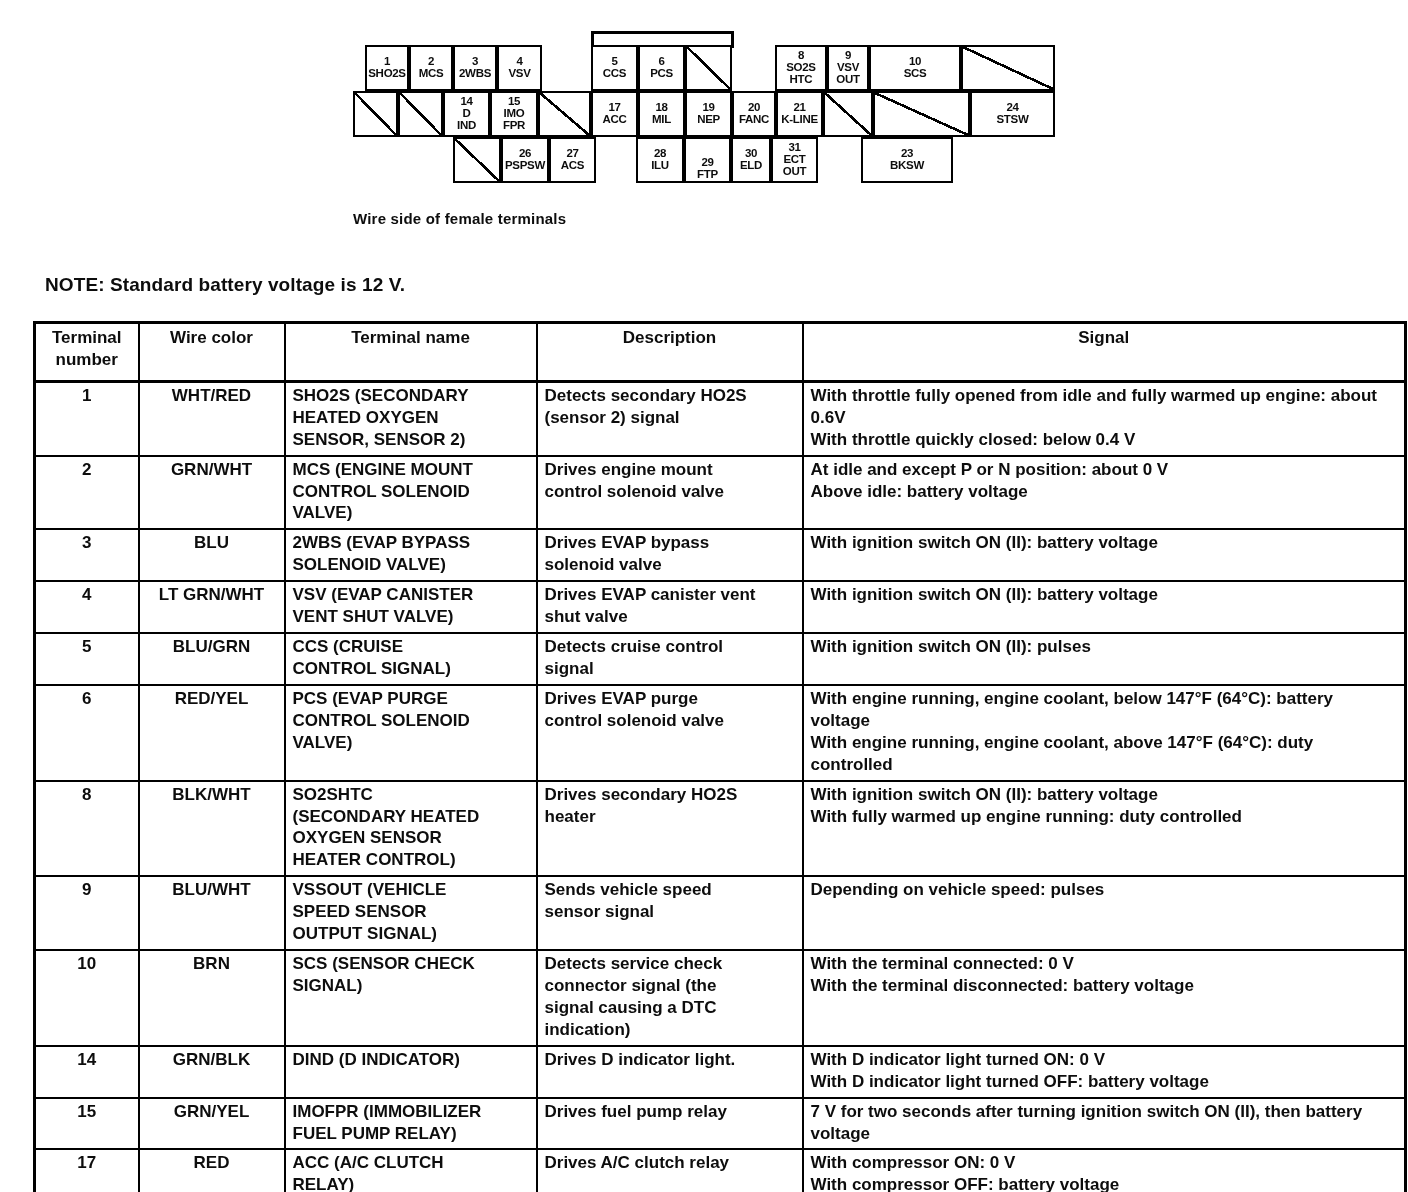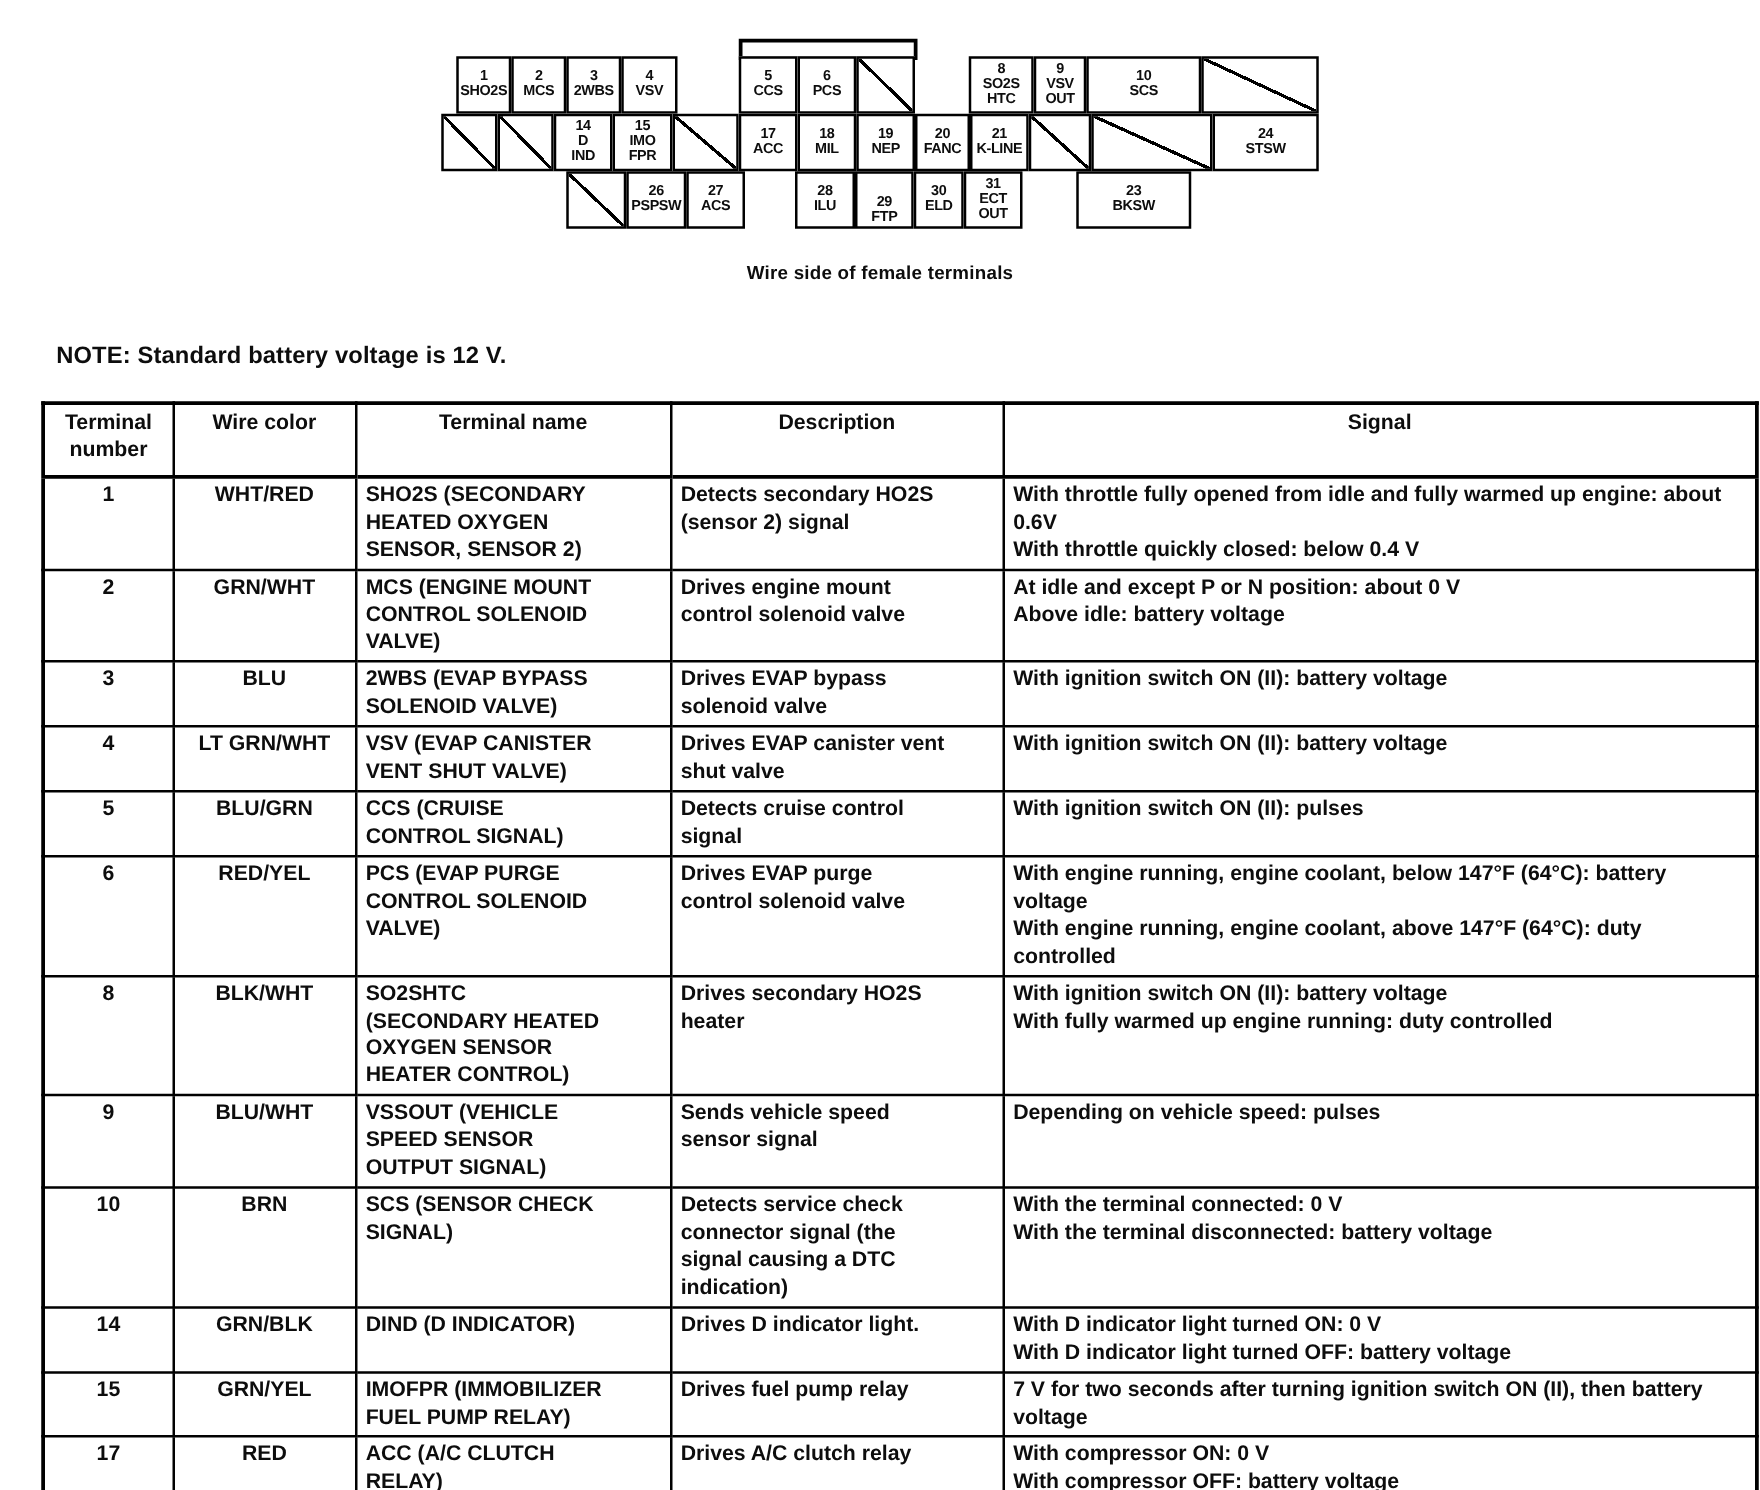--- a/index.html
+++ b/index.html
@@ -32,21 +32,21 @@
   }
   .cell .pnum { white-space: pre-line; }
   .cell .pname { white-space: pre-line; }
   .cell.empty {
     background-image: linear-gradient(to top right,
       transparent calc(50% - 1.3px), #000 calc(50% - 1.3px),
       #000 calc(50% + 1.3px), transparent calc(50% + 1.3px));
   }
   .spacer { border: none; background: transparent; }
   .conn-caption {
-    text-align: center; margin-top: 27px;
+    margin-top: 27px;
     font-size: 15px; letter-spacing: 0.2px;
   }
 
   
   .note { margin: 47px 0 0 45px; font-size: 19px; letter-spacing: 0.1px; }
 
   
   table.term-table {
     border-collapse: collapse; table-layout: fixed;
     margin: 25px 0 0 33px; width: 1374px;

